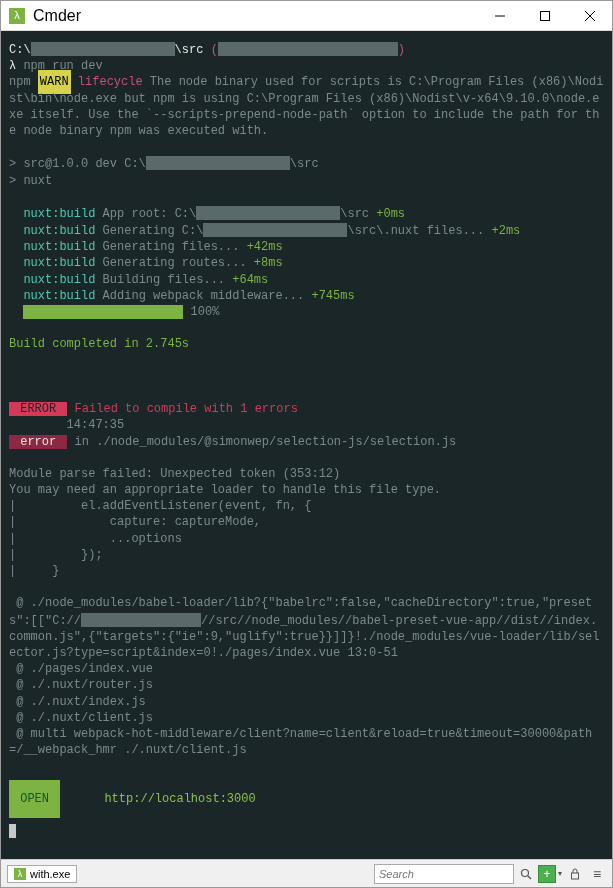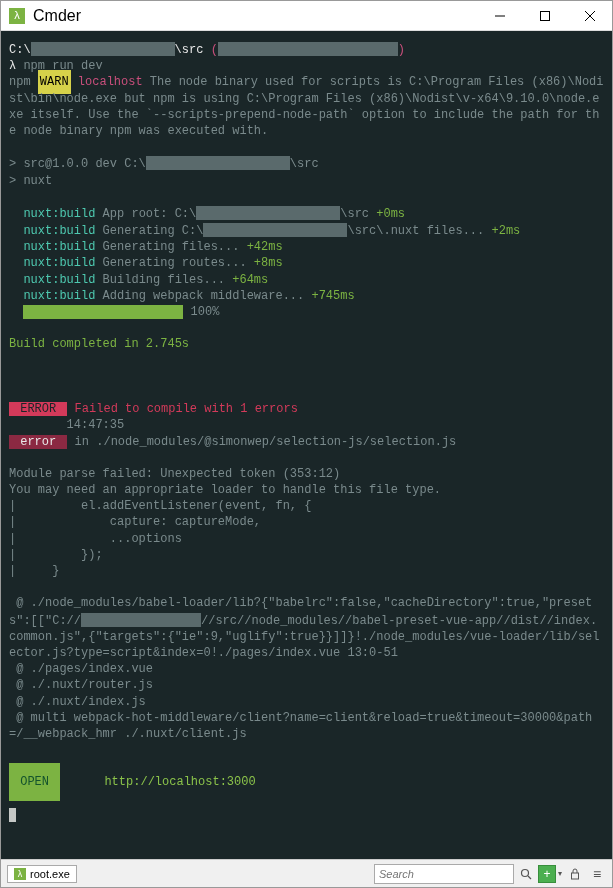--- a/index.html
+++ b/index.html
@@ -170,21 +170,21 @@
       <svg width="10" height="10" viewBox="0 0 10 10">
           <line x1="0" y1="0" x2="10" y2="10" stroke="#000" stroke-width="1"></line>
           <line x1="10" y1="0" x2="0" y2="10" stroke="#000" stroke-width="1"></line>
         </svg>
     </div>
   </div>
 </div>
 
 <div class="terminal"><span class="white"><span>C:\</span><span class="redact">xxxxxxxxxxxxxxxxxxxxxxxx</span><span>\src</span></span> <span class="magenta"><span>(</span><span class="redact">xxxxxxxxxxxxxxxxxxxxxxxxxxxxxx</span><span>)</span></span>
 <span class="white">λ </span><span class="gray">npm run dev</span>
-<span class="gray">npm </span><span class="yellow-bg">WARN</span><span class="magenta"> localhost</span><span class="gray"> The node binary used for scripts is C:\Program Files (x86)\Nodist\bin\node.exe but npm is using C:\Program Files (x86)\Nodist\v-x64\9.10.0\node.exe itself. Use the `--scripts-prepend-node-path` option to include the path for the node binary npm was executed with.</span>
+<span class="gray">npm </span><span class="yellow-bg">WARN</span><span class="magenta"> lifecycle</span><span class="gray"> The node binary used for scripts is C:\Program Files (x86)\Nodist\bin\node.exe but npm is using C:\Program Files (x86)\Nodist\v-x64\9.10.0\node.exe itself. Use the `--scripts-prepend-node-path` option to include the path for the node binary npm was executed with.</span>
 
 <span class="gray"><span>&gt; src@1.0.0 dev C:\</span><span class="redact">xxxxxxxxxxxxxxxxxxxxxxxx</span><span>\src</span></span>
 <span class="gray">&gt; nuxt</span>
 
 <div id="build-lines"><div><span class="cyan">  nuxt:build</span><span class="gray"> App root: C:\</span><span class="redact">xxxxxxxxxxxxxxxxxxxxxxxx</span><span class="gray">\src </span><span class="green">+0ms</span></div><div><span class="cyan">  nuxt:build</span><span class="gray"> Generating C:\</span><span class="redact">xxxxxxxxxxxxxxxxxxxxxxxx</span><span class="gray">\src\.nuxt files... </span><span class="green">+2ms</span></div><div><span class="cyan">  nuxt:build</span><span class="gray"> Generating files... </span><span class="green">+42ms</span></div><div><span class="cyan">  nuxt:build</span><span class="gray"> Generating routes... </span><span class="green">+8ms</span></div><div><span class="cyan">  nuxt:build</span><span class="gray"> Building files... </span><span class="green">+64ms</span></div><div><span class="cyan">  nuxt:build</span><span class="gray"> Adding webpack middleware... </span><span class="green">+745ms</span></div></div>  <span class="progress-bar" style="width:160px"></span><span class="gray"> 100%</span>
 
 <span class="green">Build completed in 2.745s</span>
 
 
 
@@ -194,31 +194,31 @@
 
 <span class="gray">Module parse failed: Unexpected token (353:12)
 You may need an appropriate loader to handle this file type.
 |         el.addEventListener(event, fn, {
 |             capture: captureMode,
 |             ...options
 |         });
 |     }</span>
 
 <span class="gray"><span> @ ./node_modules/babel-loader/lib?{"babelrc":false,"cacheDirectory":true,"presets":[["C://</span><span class="redact">xxxxxxxxxxxxxxxxxxxx</span><span>//src//node_modules//babel-preset-vue-app//dist//index.common.js",{"targets":{"ie":9,"uglify":true}}]]}!./node_modules/vue-loader/lib/selector.js?type=script&amp;index=0!./pages/index.vue 13:0-51</span></span>
-<div id="stack-lines"><div class="gray"> @ ./pages/index.vue</div><div class="gray"> @ ./.nuxt/router.js</div><div class="gray"> @ ./.nuxt/index.js</div><div class="gray"> @ multi webpack-hot-middleware/client?name=client&amp;reload=true&amp;timeout=30000&amp;path=/__webpack_hmr ./.nuxt/client.js</div></div>
+<div id="stack-lines"><div class="gray"> @ ./pages/index.vue</div><div class="gray"> @ ./.nuxt/router.js</div><div class="gray"> @ ./.nuxt/index.js</div><div class="gray"> @ ./.nuxt/client.js</div><div class="gray"> @ multi webpack-hot-middleware/client?name=client&amp;reload=true&amp;timeout=30000&amp;path=/__webpack_hmr ./.nuxt/client.js</div></div>
 
 <span class="green-bg"> OPEN </span> <span class="bright-green">http://localhost:3000</span>
 
 <span class="cursor"></span>
 </div>
 
 <div class="statusbar">
   <div class="status-tab">
     <div class="status-tab-icon">λ</div>
-    <span>root.exe</span>
+    <span>with.exe</span>
   </div>
   <div class="spacer"></div>
   <input class="search-box" placeholder="Search" style="">
   <div class="search-icon">
     <svg width="12" height="12" viewBox="0 0 12 12">
         <circle cx="5" cy="5" r="3.5" fill="none" stroke="#555" stroke-width="1.2"></circle>
         <line x1="8" y1="8" x2="11" y2="11" stroke="#555" stroke-width="1.2"></line>
       </svg>
   </div>
   <div class="status-btn plus-btn">+</div>

